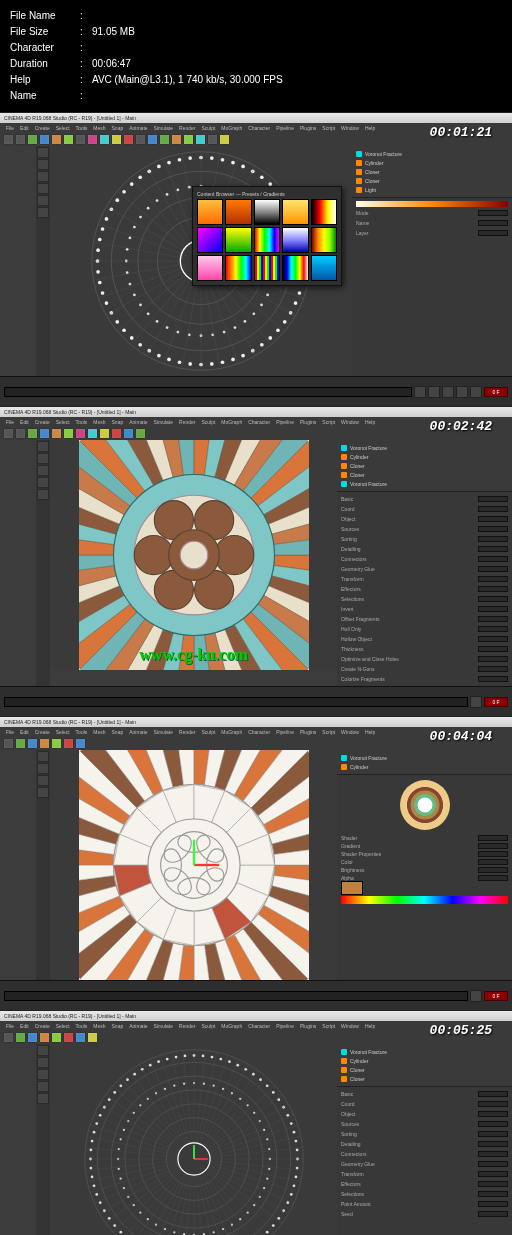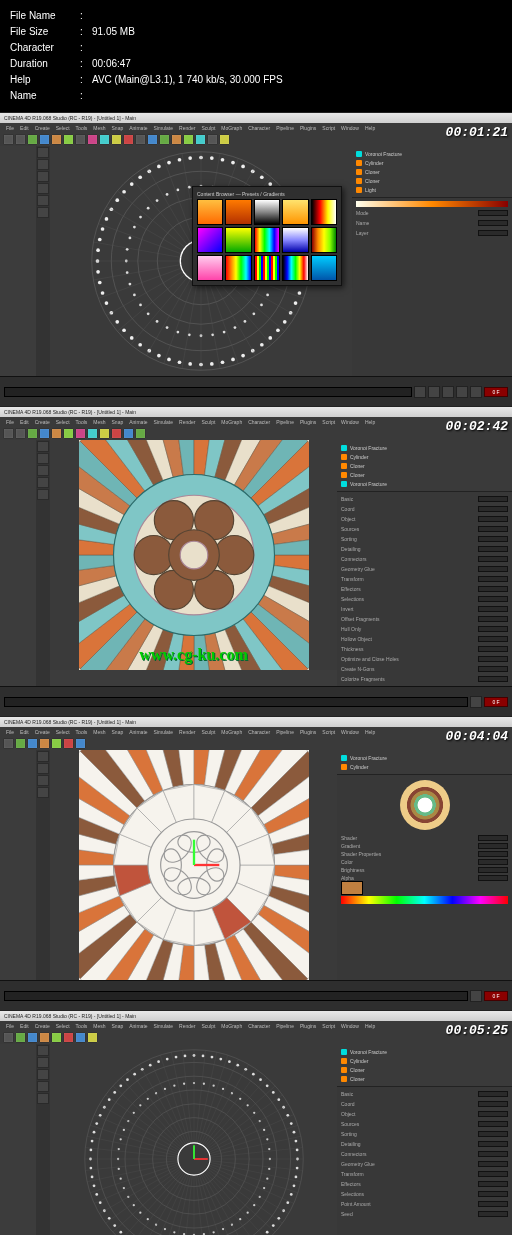--- a/index.html
+++ b/index.html
@@ -40,21 +40,21 @@
   .attr-panel { flex:1; background:#383838; padding:3px 4px; display:flex; flex-direction:column; gap:2px; overflow:hidden;}
   .attr-row{display:flex;align-items:center;gap:2px;height:8px;}
   .attr-lbl{font-size:5px;color:#aaa;flex:1;}
   .attr-fld{width:30px;height:6px;background:#2a2a2a;border:1px solid #111;}
 
   .timeline { height: 30px; background:#2e2e2e; border-top:1px solid #111; display:flex; align-items:center; padding: 2px 4px; gap:2px;}
   .tl-track{flex:1;height:10px;background:#222;border:1px solid #000;}
   .tl-btn{width:12px;height:12px;background:#444;border:1px solid #222;}
   .tl-red{width:24px;height:10px;background:#8b0000;border:1px solid #400;color:#fff;font-size:5px;display:flex;align-items:center;justify-content:center;}
 
-  .timestamp { position:absolute; top:12px; right:4px; font-size:13px; color:#fff; font-family:"Courier New",monospace; font-style:italic; font-weight:bold; text-shadow:1px 1px 2px #000;}
+  .timestamp { position:absolute; top:12px; right:20px; font-size:13px; color:#fff; font-family:"Courier New",monospace; font-style:italic; font-weight:bold; text-shadow:1px 1px 2px #000;}
 
   
   .preset-pop { position:absolute; right:10px; top:40px; width:150px; background:#2f2f2f; border:1px solid #111; box-shadow:2px 2px 6px rgba(0,0,0,0.6); padding:4px; }
   .preset-hdr{font-size:5px;color:#ccc;height:8px;}
   .preset-grid{display:grid;grid-template-columns:repeat(5,1fr);gap:2px;}
   .sw{height:26px;border:1px solid #000;}
 
   
   .canvas-svg { width: 230px; height: 230px; }
   .canvas-svg.big { width: 230px; height: 230px; }

